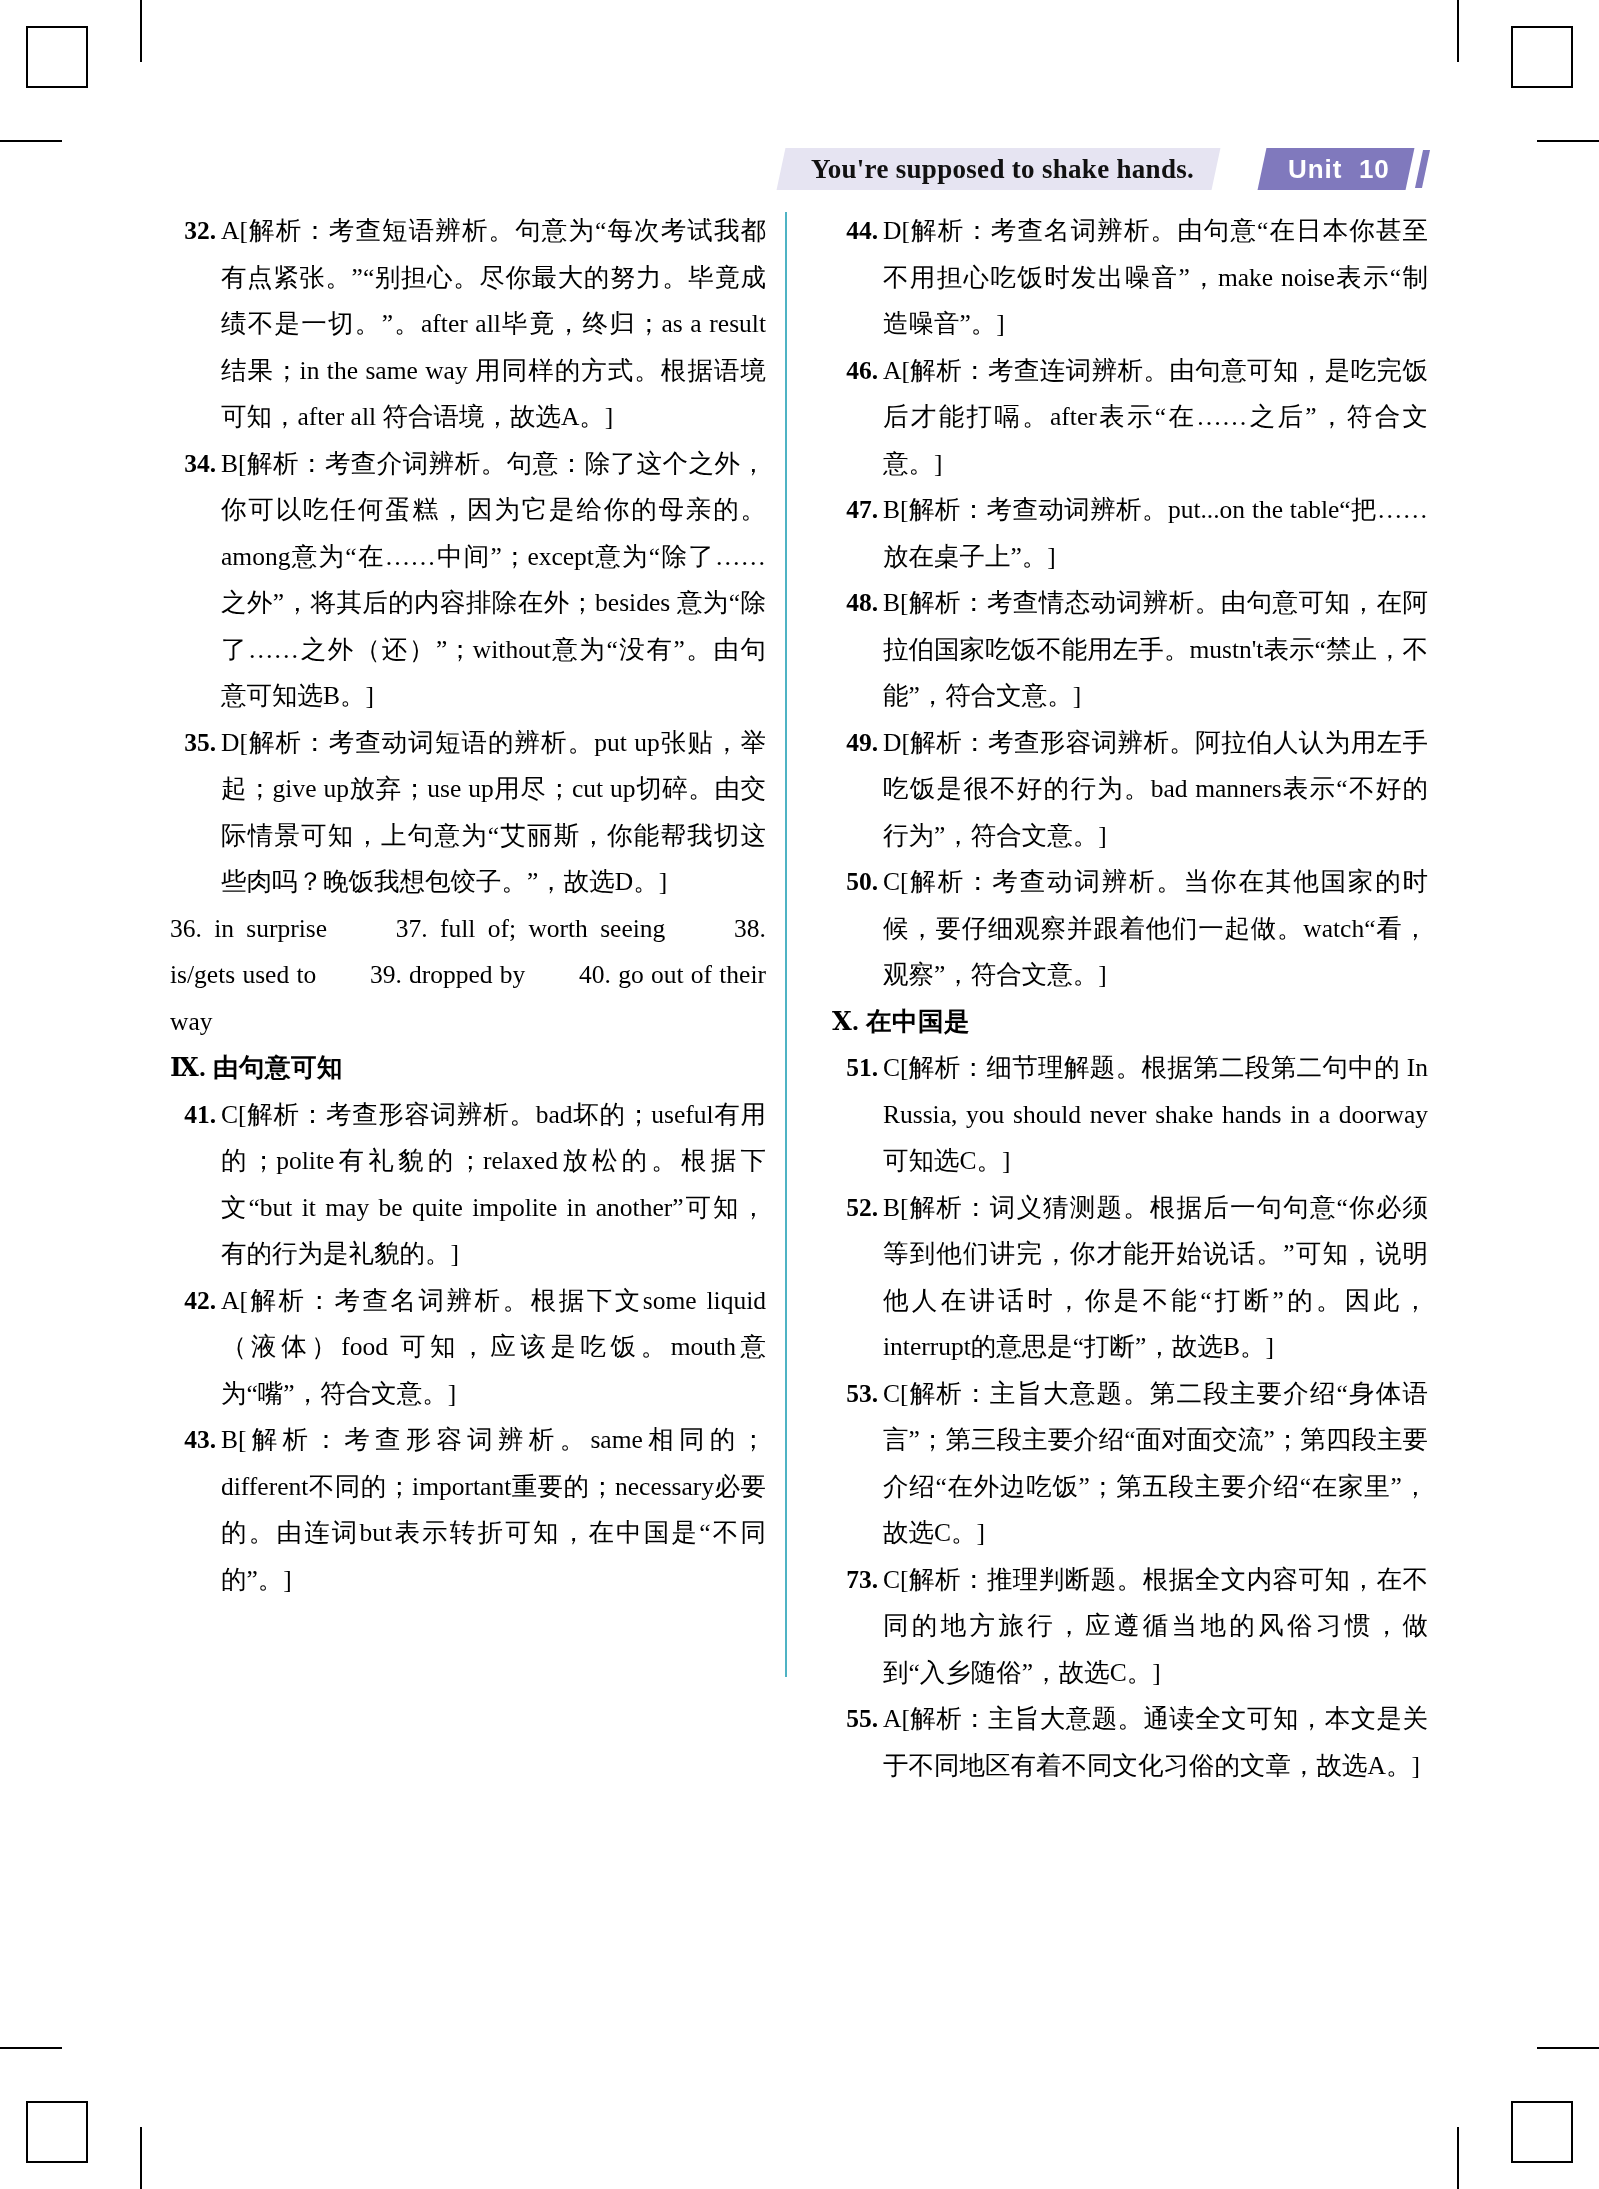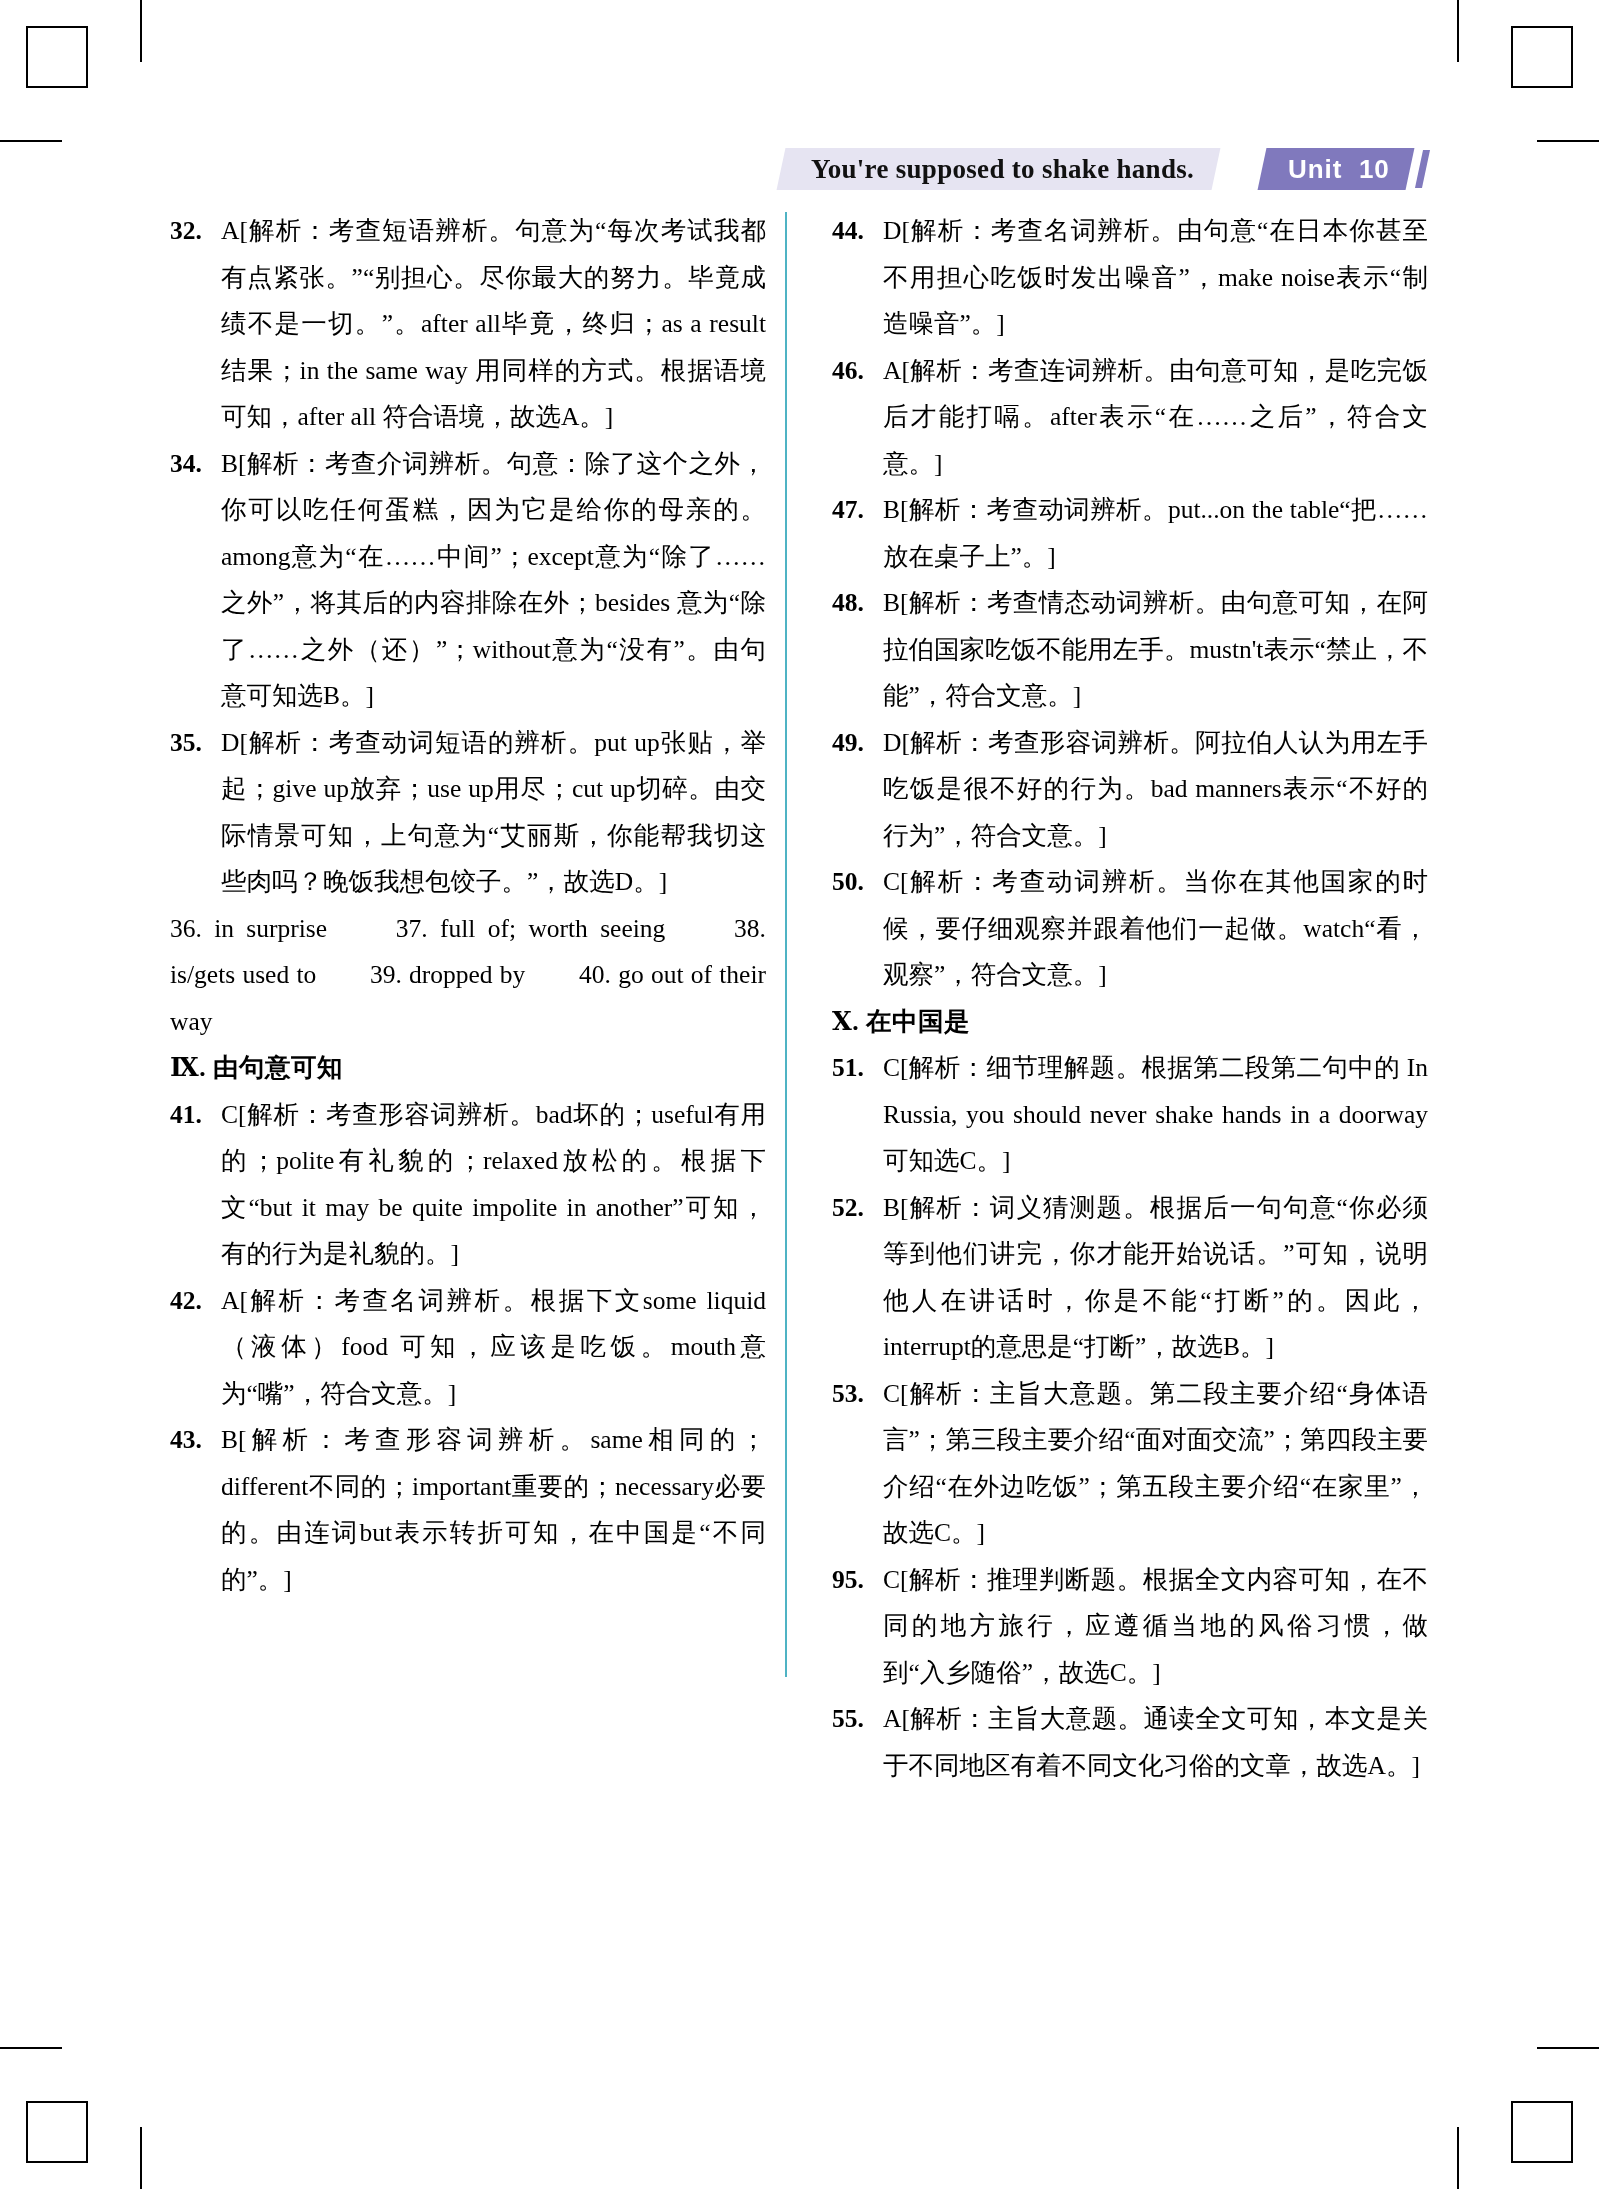--- a/index.html
+++ b/index.html
@@ -118,20 +118,21 @@
   .entry {
     display: flex;
     align-items: flex-start;
     text-align: justify;
     text-justify: inter-ideograph;
   }
   .entry .num {
     font-weight: bold;
     flex: 0 0 auto;
     min-width: 46px;
+    text-align: right;
     padding-right: 5px;
     white-space: nowrap;
     font-family: Liberation Serif, serif;
   }
   .entry .body {
     flex: 1 1 auto;
     text-align: justify;
     text-justify: inter-ideograph;
     hyphens: none;
   }
@@ -257,21 +258,21 @@
       </div>
       <div class="entry">
         <span class="num">52.</span>
         <span class="body">B[解析：词义猜测题。根据后一句句意“你必须等到他们讲完，你才能开始说话。”可知，说明他人在讲话时，你是不能“打断”的。因此，interrupt的意思是“打断”，故选B。]</span>
       </div>
       <div class="entry">
         <span class="num">53.</span>
         <span class="body">C[解析：主旨大意题。第二段主要介绍“身体语言”；第三段主要介绍“面对面交流”；第四段主要介绍“在外边吃饭”；第五段主要介绍“在家里”，故选C。]</span>
       </div>
       <div class="entry">
-        <span class="num">95.</span>
+        <span class="num">73.</span>
         <span class="body">C[解析：推理判断题。根据全文内容可知，在不同的地方旅行，应遵循当地的风俗习惯，做到“入乡随俗”，故选C。]</span>
       </div>
       <div class="entry">
         <span class="num">55.</span>
         <span class="body">A[解析：主旨大意题。通读全文可知，本文是关于不同地区有着不同文化习俗的文章，故选A。]</span>
       </div>
 
     </div>
 
   </div>

